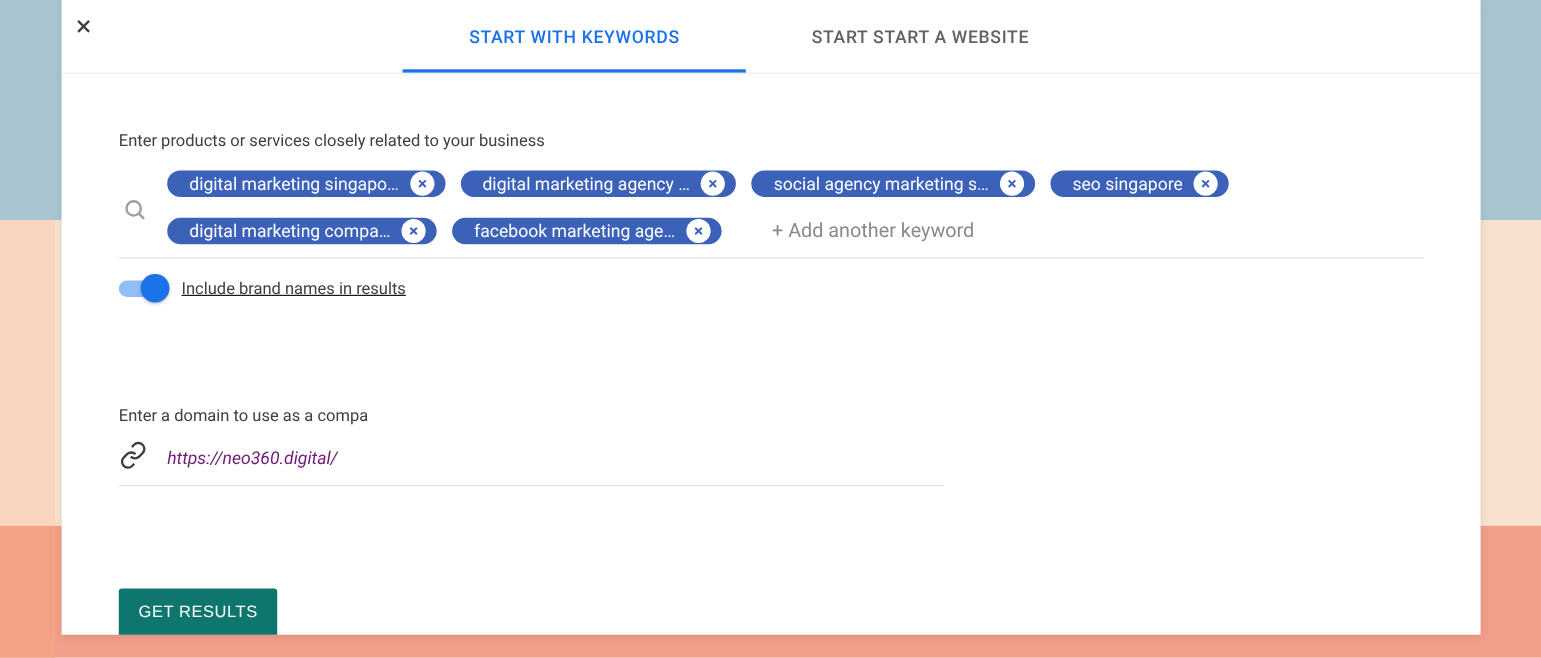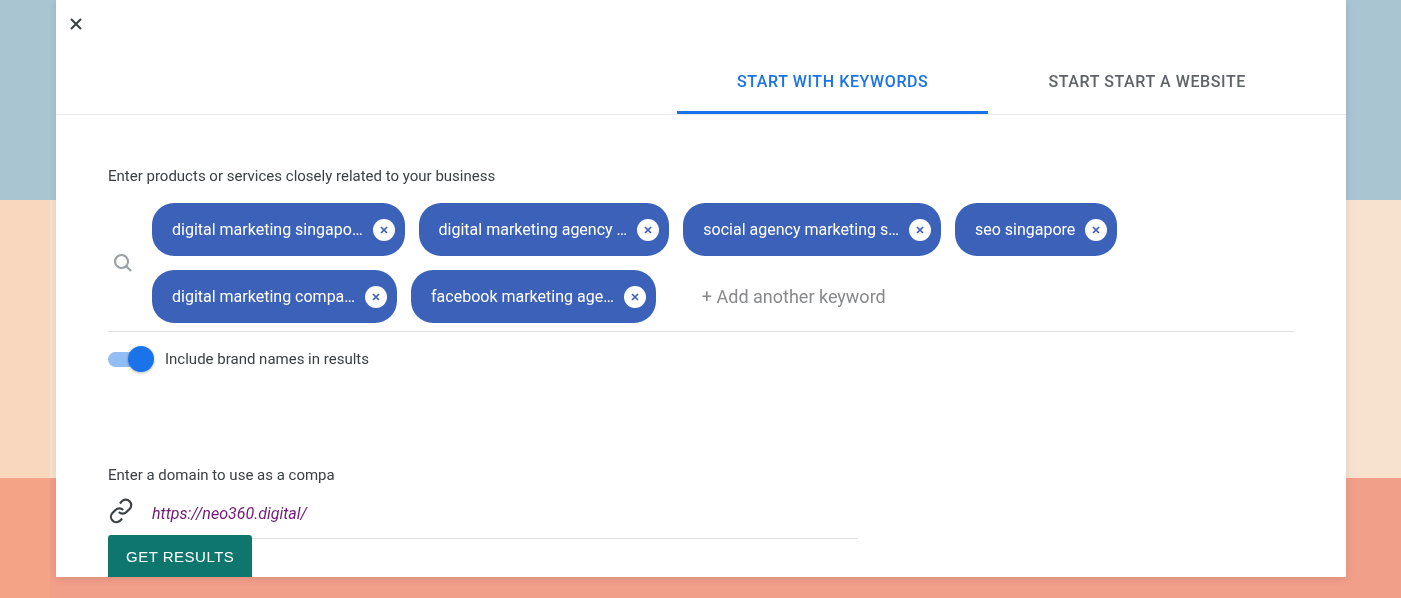--- a/index.html
+++ b/index.html
@@ -72,24 +72,23 @@
   top: 14px;
   left: 10px;
   font-size: 24px;
   font-weight: 400;
   color: #3c4043;
   cursor: pointer;
   line-height: 1;
 }
 .tabs {
   display: flex;
-  justify-content: flex-end;
+  justify-content: center;
   border-bottom: 1px solid #e8e8e8;
   padding-right: 40px;
-  margin-top: 48px;
 }
 .tab {
   padding: 24px 60px 20px;
   font-size: 16px;
   font-weight: 500;
   letter-spacing: 0.6px;
   cursor: pointer;
   color: #5f6368;
   border-bottom: 3px solid transparent;
   text-align: center;
@@ -125,21 +124,21 @@
   display: flex;
   flex-wrap: wrap;
   gap: 14px;
   flex: 1;
   align-items: center;
 }
 .chip {
   background: #3c61b8;
   color: #fff;
   border-radius: 22px;
-  height: 53px;
+  height: 24px;
   display: inline-flex;
   align-items: center;
   padding: 0 10px 0 20px;
   font-size: 16px;
   white-space: nowrap;
   cursor: default;
 }
 .chip-text {
   max-width: 210px;
   overflow: hidden;
@@ -165,20 +164,21 @@
   font-size: 18px;
   color: #88898b;
   padding: 6px 4px;
   margin-left: 28px;
 }
 .toggle-row {
   display: flex;
   align-items: center;
   margin-top: 18px;
   gap: 15px;
+  text-decoration: underline;
 }
 .toggle {
   position: relative;
   width: 42px;
   height: 18px;
   cursor: pointer;
 }
 .toggle-track {
   position: absolute;
   top: 2px;

